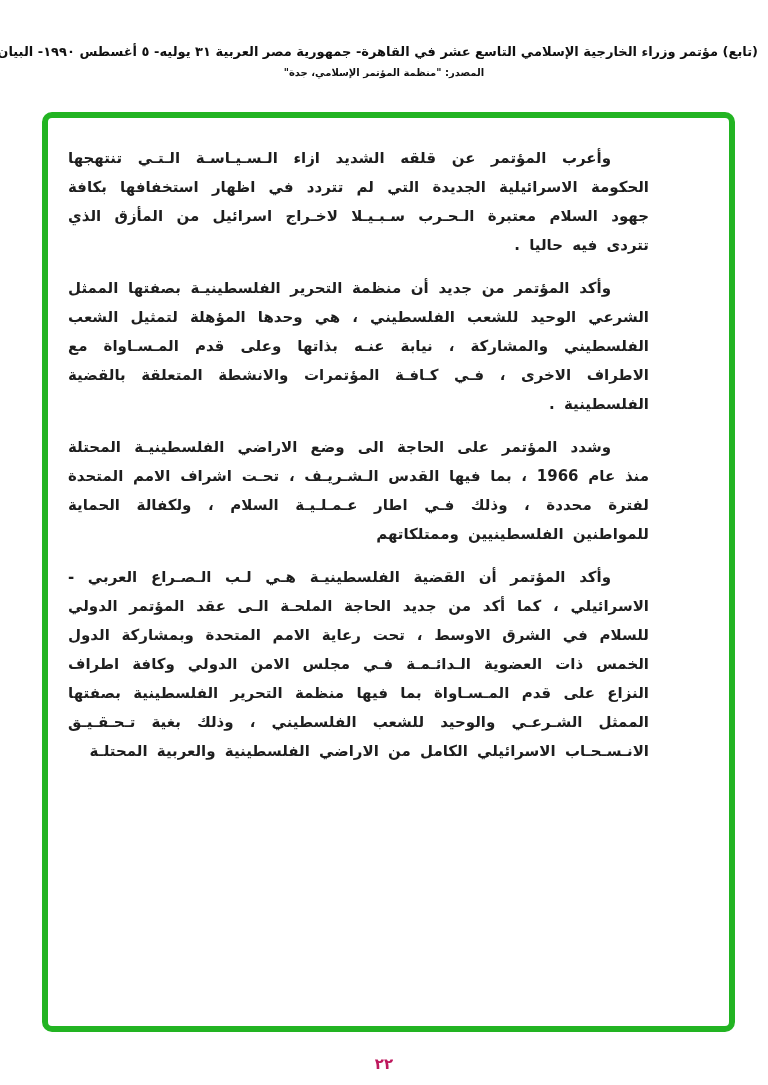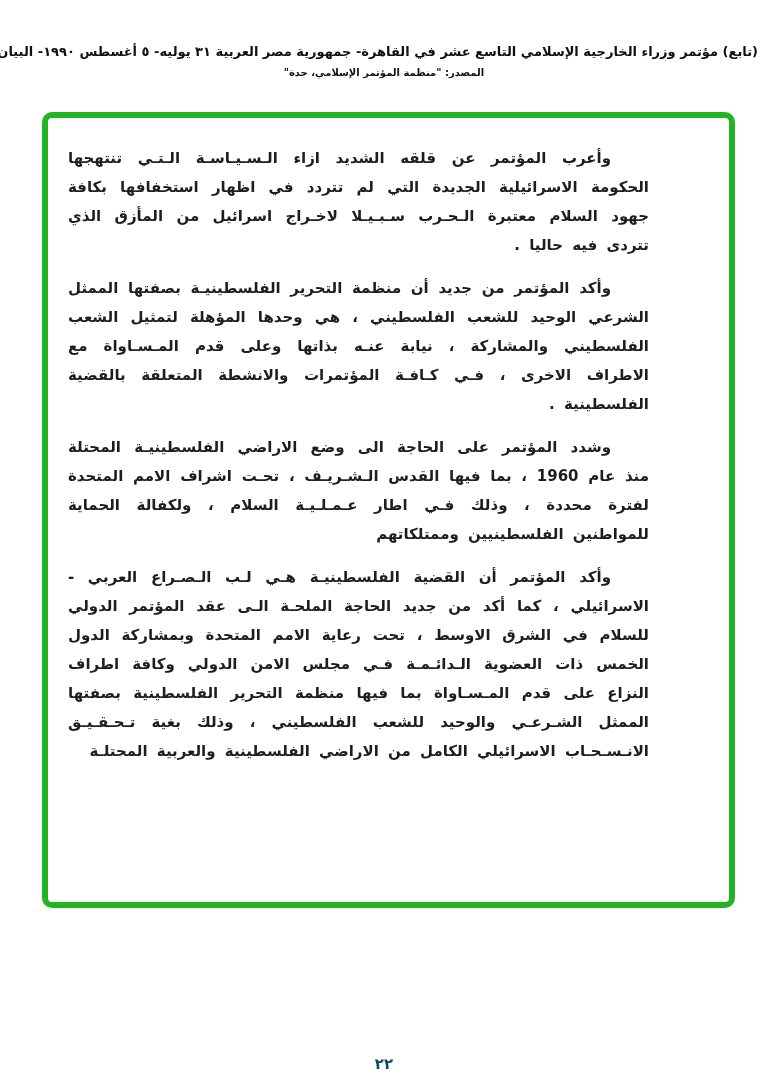--- a/index.html
+++ b/index.html
@@ -29,21 +29,21 @@
     white-space: nowrap;
   }
   .header-line2 {
     font-size: 10px;
     font-weight: bold;
     margin-top: 8px;
   }
   .frame {
     position: absolute;
     left: 42px; top: 112px;
-    width: 693px; height: 796px;
+    width: 693px; height: 920px;
     border: 6px solid #22b422;
     border-radius: 10px;
     background: #ffffff;
   }
   .body-text {
     position: absolute;
     top: 26px;
     right: 80px;
     left: 20px;
     direction: rtl;
@@ -57,38 +57,38 @@
   .body-text p {
     margin: 0 0 14px 0;
     text-indent: 38px;
   }
   .page-number {
     position: absolute;
     bottom: 12px; left: 0; right: 0;
     text-align: center;
     font-size: 15px;
     font-weight: bold;
-    color: #0c4a6e;
+    color: #be185d;
     letter-spacing: 4px;
   }
 </style>
 </head>
 <body>
 
 <div class="page">
 
   <div class="header">
     <div class="header-line1">(تابع) مؤتمر وزراء الخارجية الإسلامي التاسع عشر في القاهرة- جمهورية مصر العربية ٣١ يوليه- ٥ أغسطس ١٩٩٠- البيان الختامي</div>
     <div class="header-line2">المصدر: "منظمة المؤتمر الإسلامي، جدة"</div>
   </div>
 
   <div class="frame" style="border-color: rgb(34, 180, 34);">
     <div class="body-text" dir="rtl">
       <p>وأعرب المؤتمر عن قلقه الشديد ازاء الـسـيـاسـة الـتـي تنتهجها الحكومة الاسرائيلية الجديدة التي لم تتردد في اظهار استخفافها بكافة جهود السلام معتبرة الـحـرب سـبـيـلا لاخـراج اسرائيل من المأزق الذي تتردى فيه حاليا .</p>
       <p>وأكد المؤتمر من جديد أن منظمة التحرير الفلسطينيـة بصفتها الممثل الشرعي الوحيد للشعب الفلسطيني ، هي وحدها المؤهلة لتمثيل الشعب الفلسطيني والمشاركة ، نيابة عنـه بذاتها وعلى قدم المـسـاواة مع الاطراف الاخرى ، فـي كـافـة المؤتمرات والانشطة المتعلقة بالقضية الفلسطينية .</p>
-      <p>وشدد المؤتمر على الحاجة الى وضع الاراضي الفلسطينيـة المحتلة منذ عام 1960 ، بما فيها القدس الـشـريـف ، تحـت اشراف الامم المتحدة لفترة محددة ، وذلك فـي اطار عـمـلـيـة السلام ، ولكفالة الحماية للمواطنين الفلسطينيين وممتلكاتهم</p>
+      <p>وشدد المؤتمر على الحاجة الى وضع الاراضي الفلسطينيـة المحتلة منذ عام 1966 ، بما فيها القدس الـشـريـف ، تحـت اشراف الامم المتحدة لفترة محددة ، وذلك فـي اطار عـمـلـيـة السلام ، ولكفالة الحماية للمواطنين الفلسطينيين وممتلكاتهم</p>
       <p>وأكد المؤتمر أن القضية الفلسطينيـة هـي لـب الـصـراع العربي - الاسرائيلي ، كما أكد من جديد الحاجة الملحـة الـى عقد المؤتمر الدولي للسلام في الشرق الاوسط ، تحت رعاية الامم المتحدة وبمشاركة الدول الخمس ذات العضوية الـدائـمـة فـي مجلس الامن الدولي وكافة اطراف النزاع على قدم المـسـاواة بما فيها منظمة التحرير الفلسطينية بصفتها الممثل الشـرعـي والوحيد للشعب الفلسطيني ، وذلك بغية تـحـقـيـق الانـسـحـاب الاسرائيلي الكامل من الاراضي الفلسطينية والعربية المحتلـة</p>
     </div>
   </div>
 
   <div class="page-number">٢٢</div>
 
 </div>
 
 </body></html>

